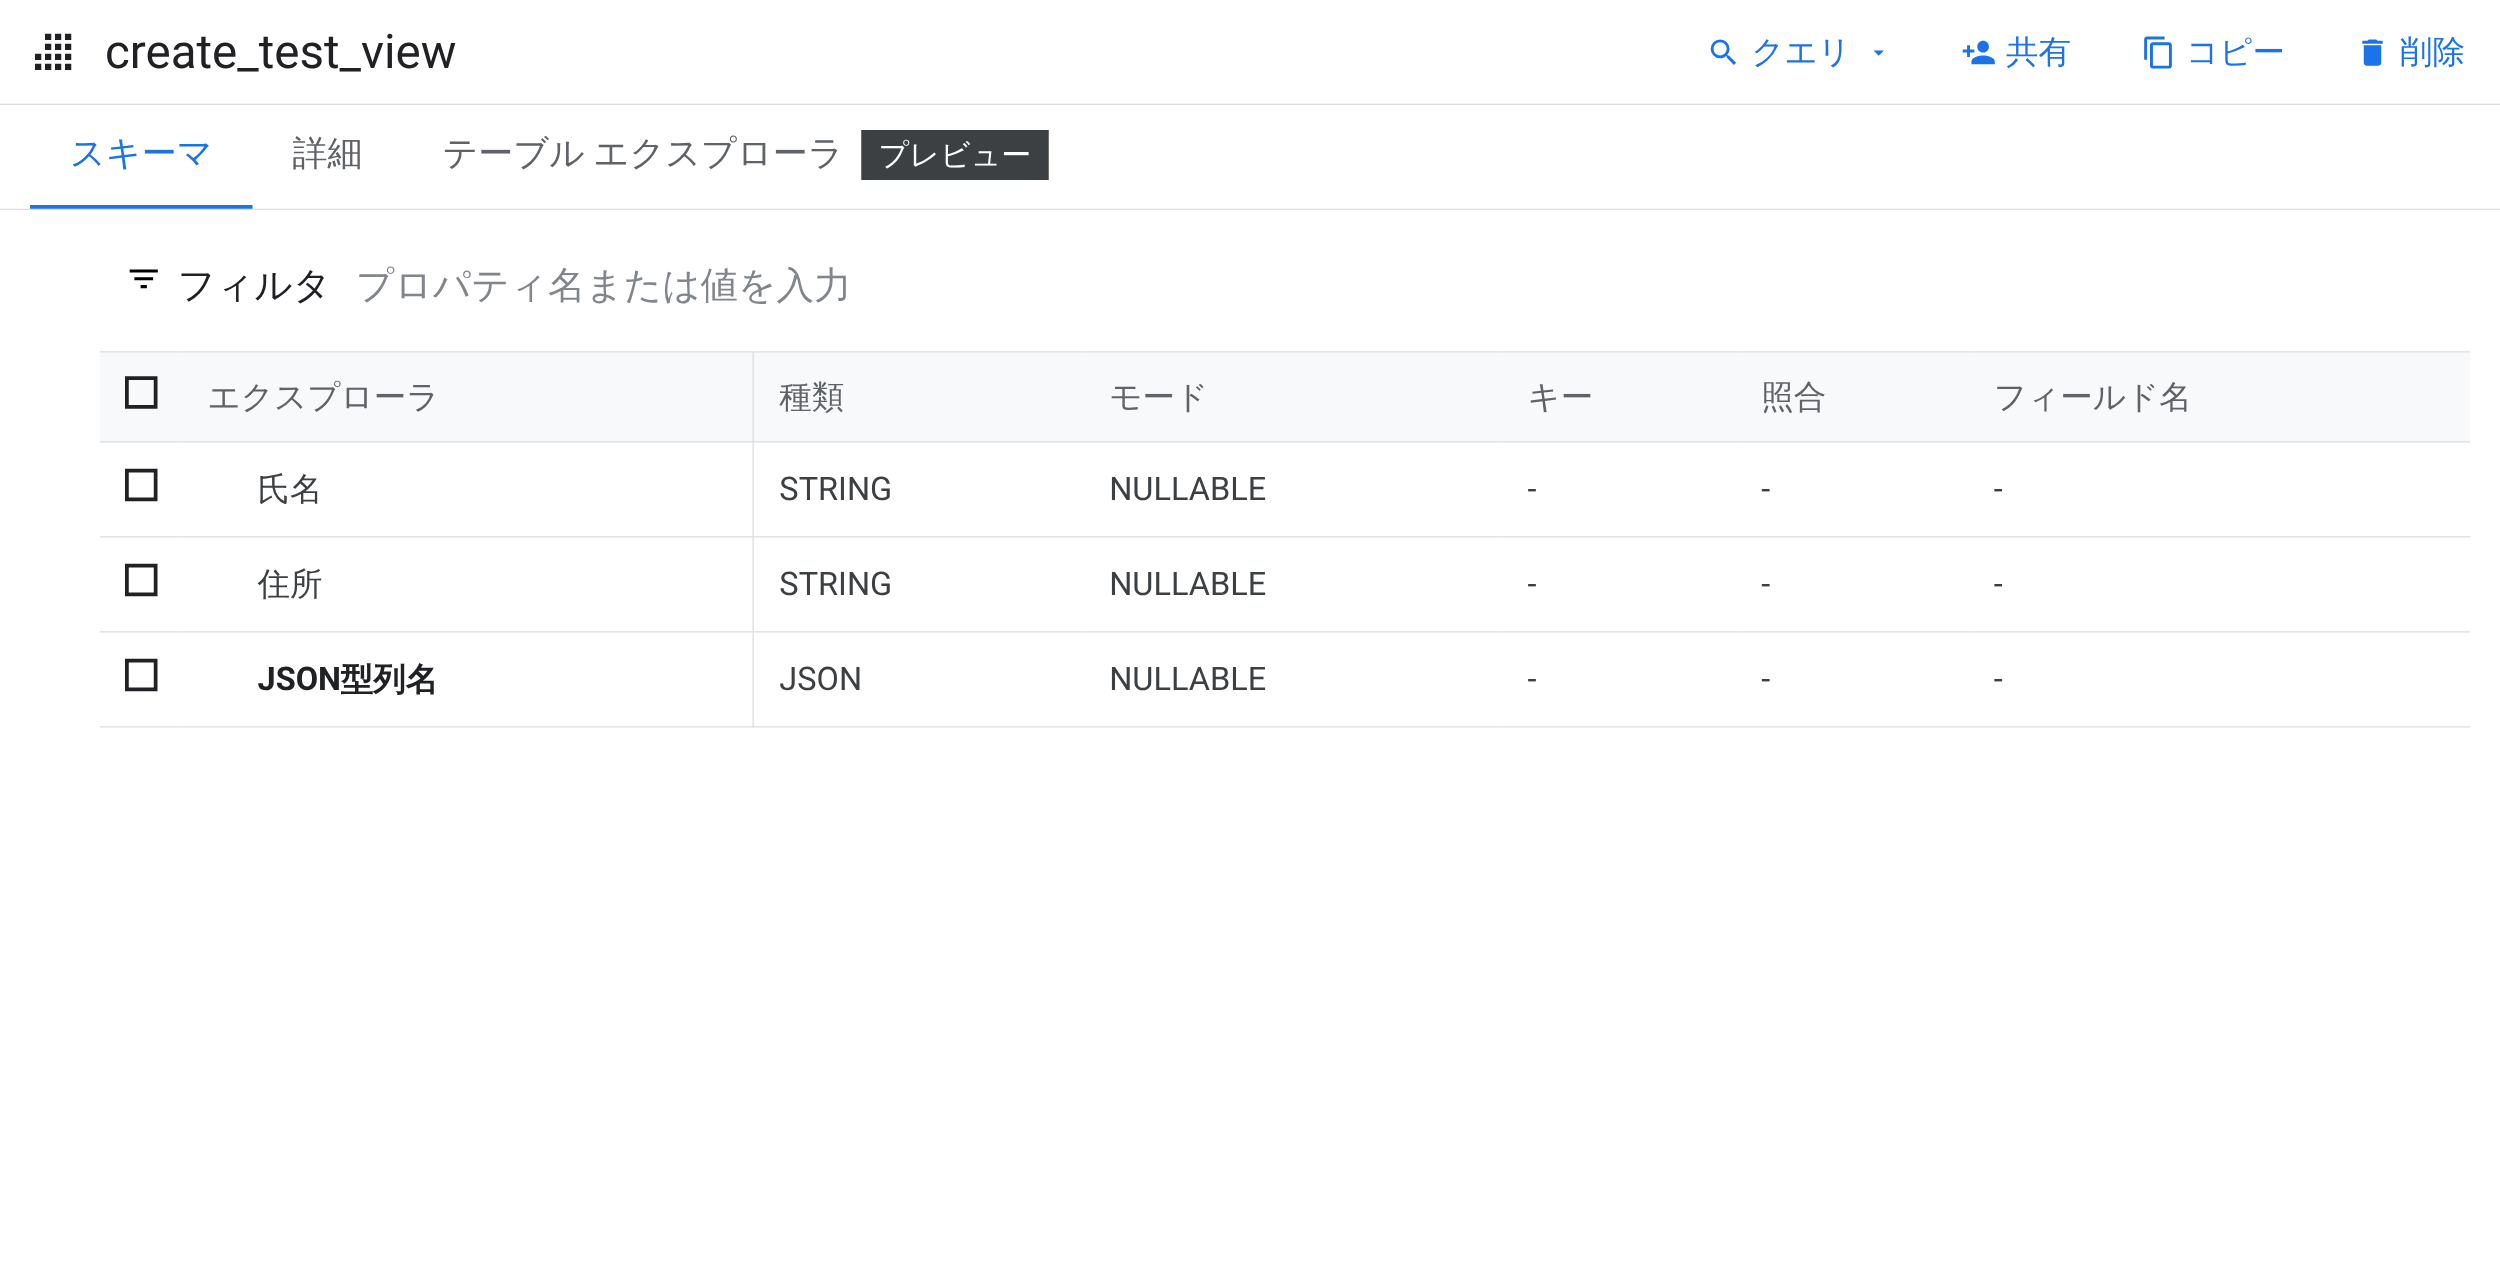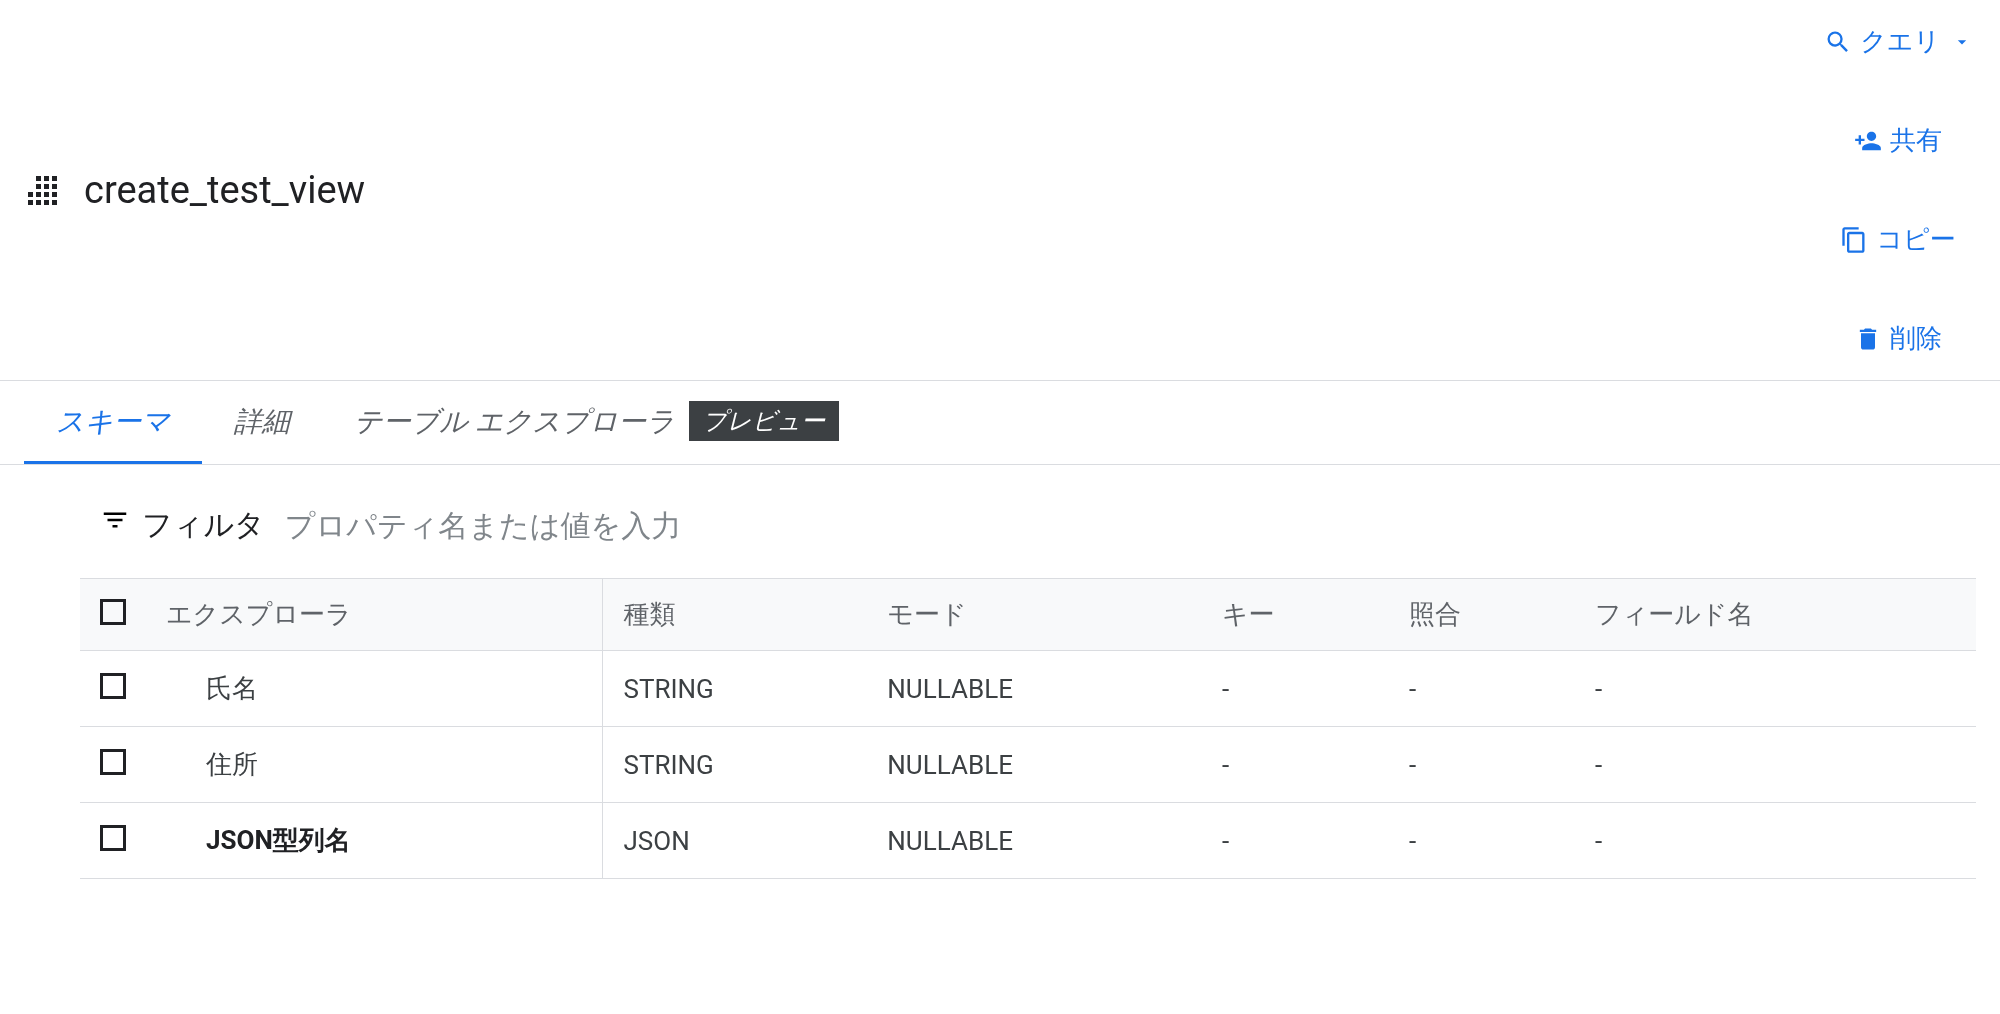--- a/index.html
+++ b/index.html
@@ -46,21 +46,20 @@
       color: #202124;
       flex: 0 0 auto;
       margin-right: 40px;
     }
     .toolbar {
       display: flex;
       gap: 48px;
       margin-left: auto;
       align-items: center;
       flex-wrap: wrap;
-      flex-direction: column;
     }
     .toolbar-btn {
       display: flex;
       align-items: center;
       gap: 8px;
       color: #1a73e8;
       font-size: 26px;
       font-weight: 500;
       cursor: pointer;
       background: none;
@@ -85,23 +84,22 @@
       font-size: 28px;
       color: #5f6368;
       cursor: pointer;
       border-bottom: 3px solid transparent;
       background: none;
       border-top: none;
       border-left: none;
       border-right: none;
       font-family: inherit;
       display: flex;
-      align-items: flex-end;
+      align-items: flex-start;
       gap: 8px;
-      font-style: italic;
     }
     .tab.active {
       color: #1a73e8;
       border-bottom-color: #1a73e8;
       font-weight: 500;
     }
     .tab-badge {
       background: #3c4043;
       color: #fff;
       font-size: 24px;

